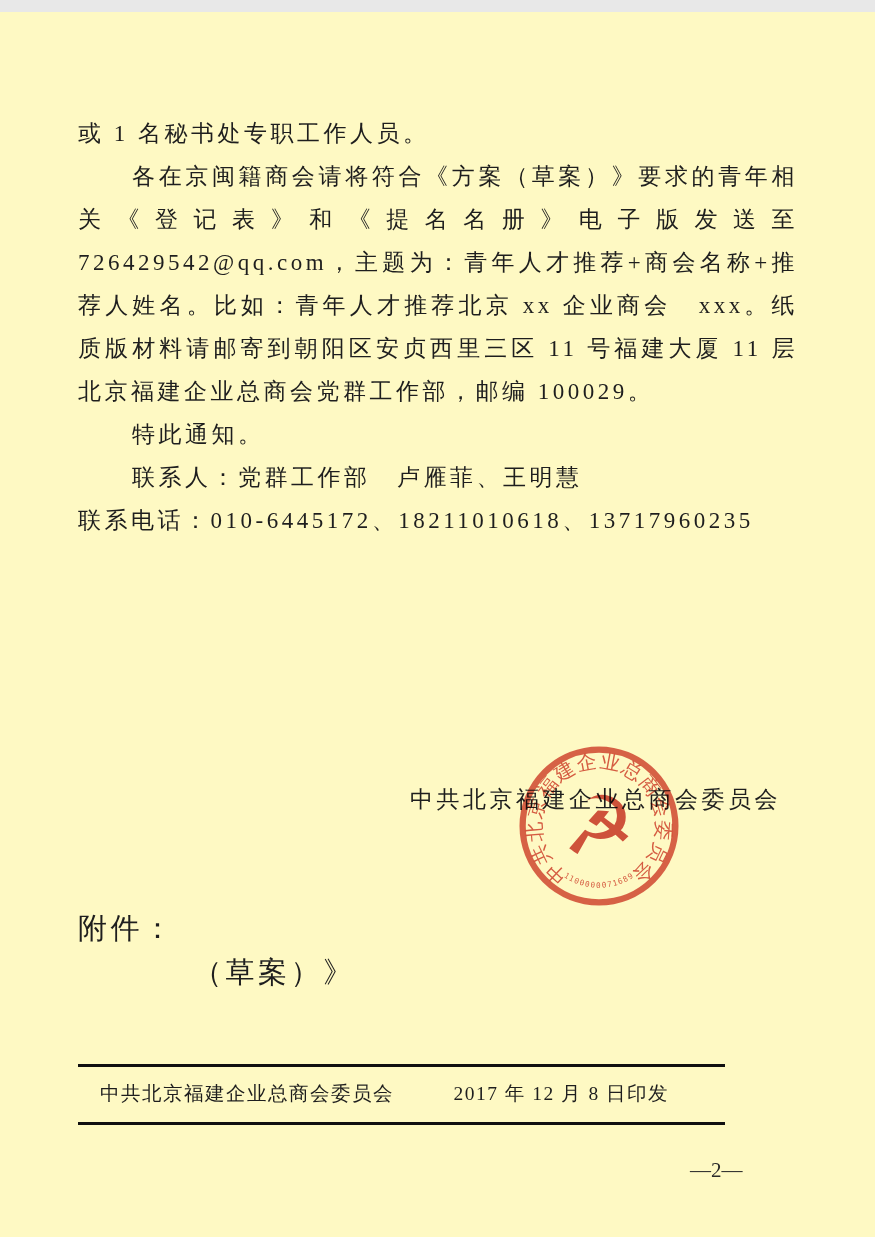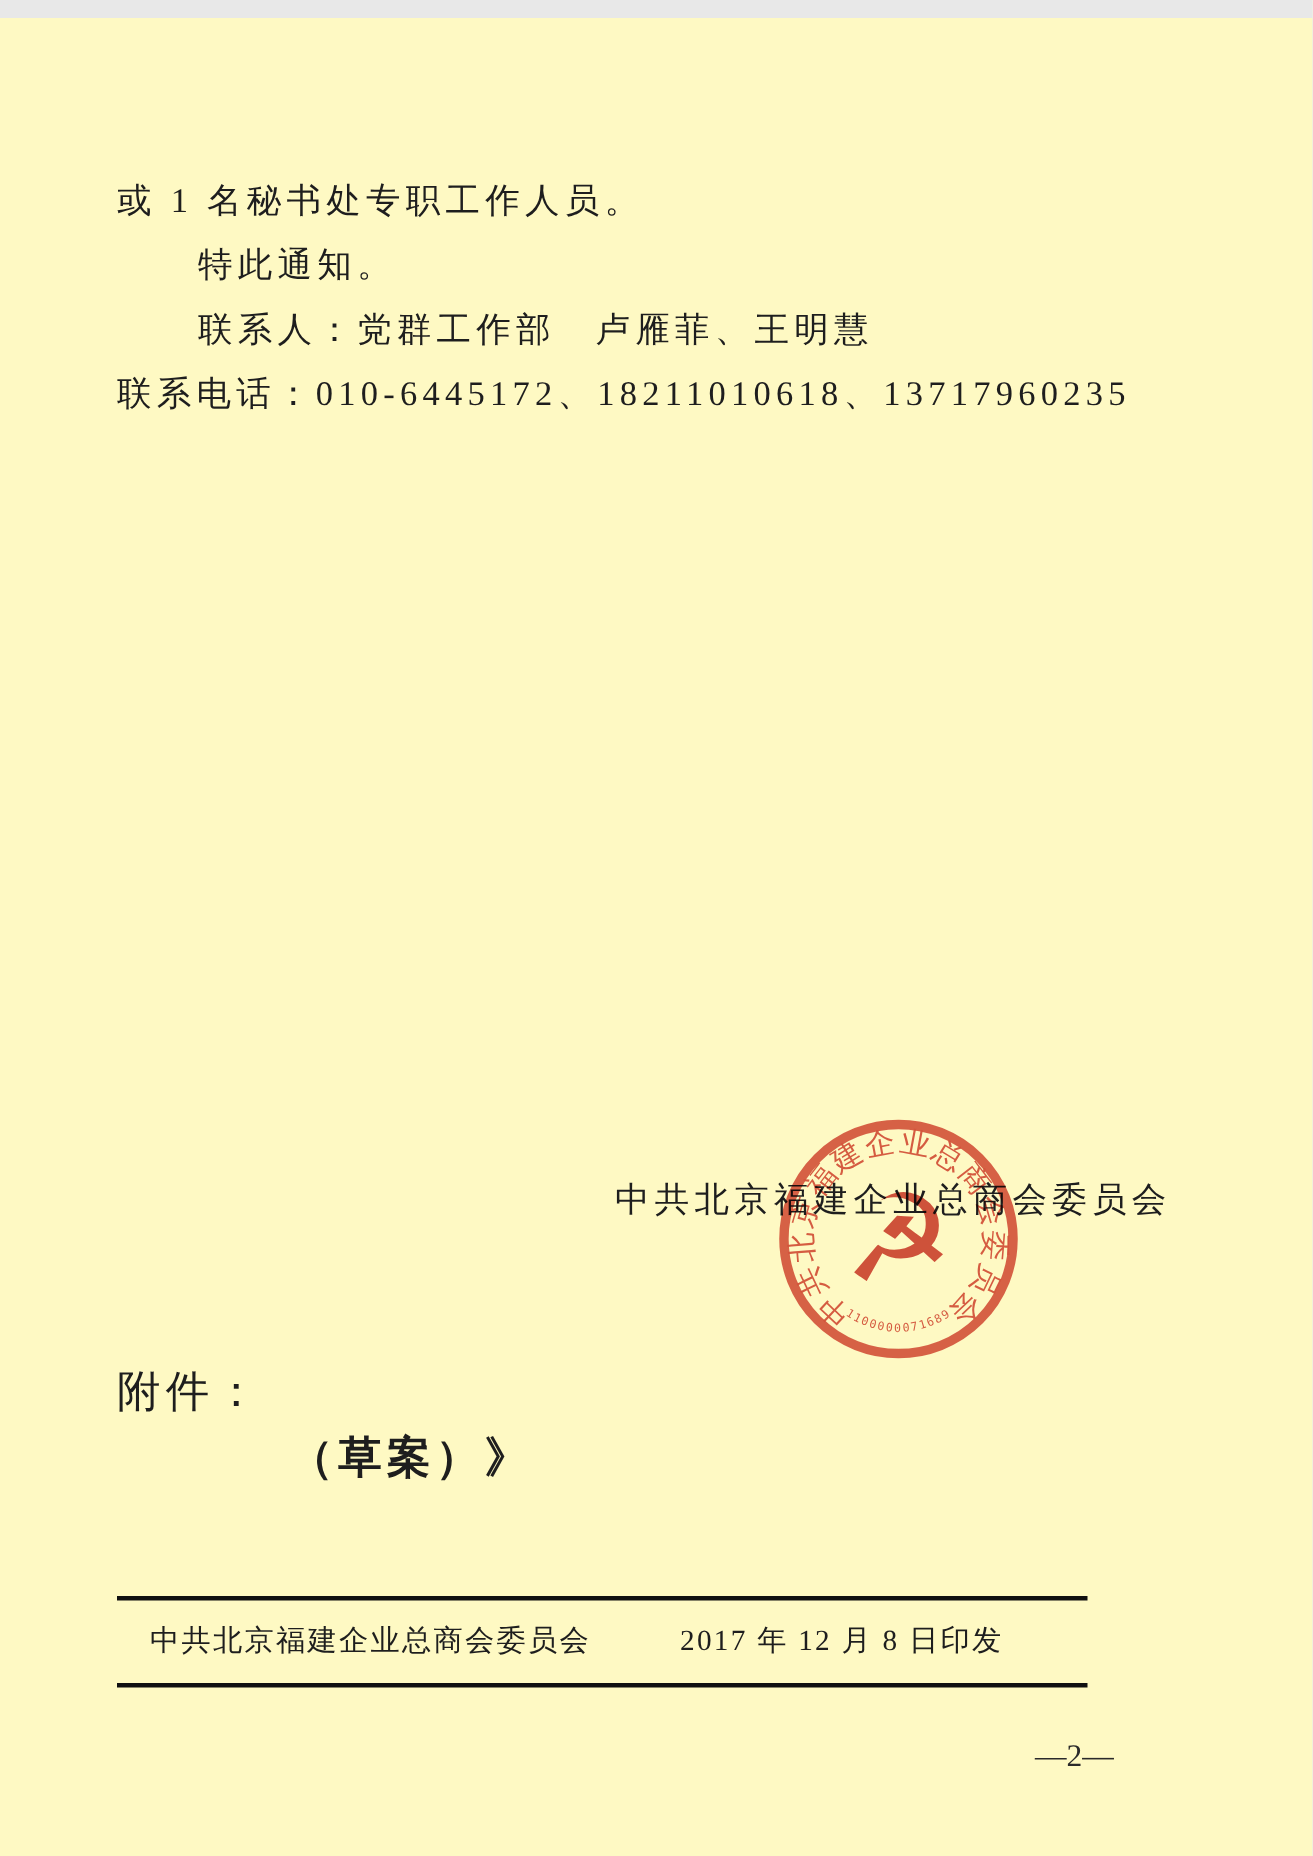--- a/index.html
+++ b/index.html
@@ -30,21 +30,21 @@
   }
   .seal {
     position:absolute; left:512px; top:727px; width:174px; height:174px;
     mix-blend-mode:multiply; opacity:0.9;
   }
   .attachment {
     position:absolute; left:78px; top:894px; width:730px;
     font-size:29px; line-height:44px; letter-spacing:3.5px;
   }
   .attachment .row1 { display:flex; }
-  .attachment .row2 { margin-left:115px;font-weight:bold; }
+  .attachment .row2 { margin-left:115px; }
   .subject-line {
     position:absolute; left:82px; top:1020px; width:700px;
     font-size:22px; letter-spacing:3px;
     display:flex; align-items:baseline;
   }
   .subject-line .term1 { margin-left:18px; }
   .subject-line .term2 { margin-left:30px; }
   .subject-line .term3 { margin-left:36px; }
   .rule {
     position:absolute; left:78px; width:647px; height:3px;
@@ -68,20 +68,21 @@
   .seal-digits { font-family:"DejaVu Sans Mono",monospace; }
   .seal-emblem-glyph { font-family:"DejaVu Sans",sans-serif; }
 </style>
 </head>
 <body>
 
 <div class="page">
 
   <div class="body-text">
     <p>或 1 名秘书处专职工作人员。</p>
+    <p class="indent">各在京闽籍商会请将符合《方案（草案）》要求的青年相关《登记表》和《提名名册》电子版发送至 726429542@qq.com，主题为：青年人才推荐+商会名称+推荐人姓名。比如：青年人才推荐北京 xx 企业商会　xxx。纸质版材料请邮寄到朝阳区安贞西里三区 11 号福建大厦 11 层北京福建企业总商会党群工作部，邮编 100029。</p>
     <p class="indent">特此通知。</p>
     <p class="indent">联系人：党群工作部　卢雁菲、王明慧</p>
     <p class="phone-line">联系电话：010-6445172、18211010618、13717960235</p>
   </div>
 
   <div class="signature-org">中共北京福建企业总商会委员会</div>
 
   <svg class="seal" viewBox="0 0 180 180">
     <circle cx="90" cy="90" r="79" fill="none" stroke="#cf4338" stroke-width="6.5" opacity="0.92"></circle>
     <defs>

